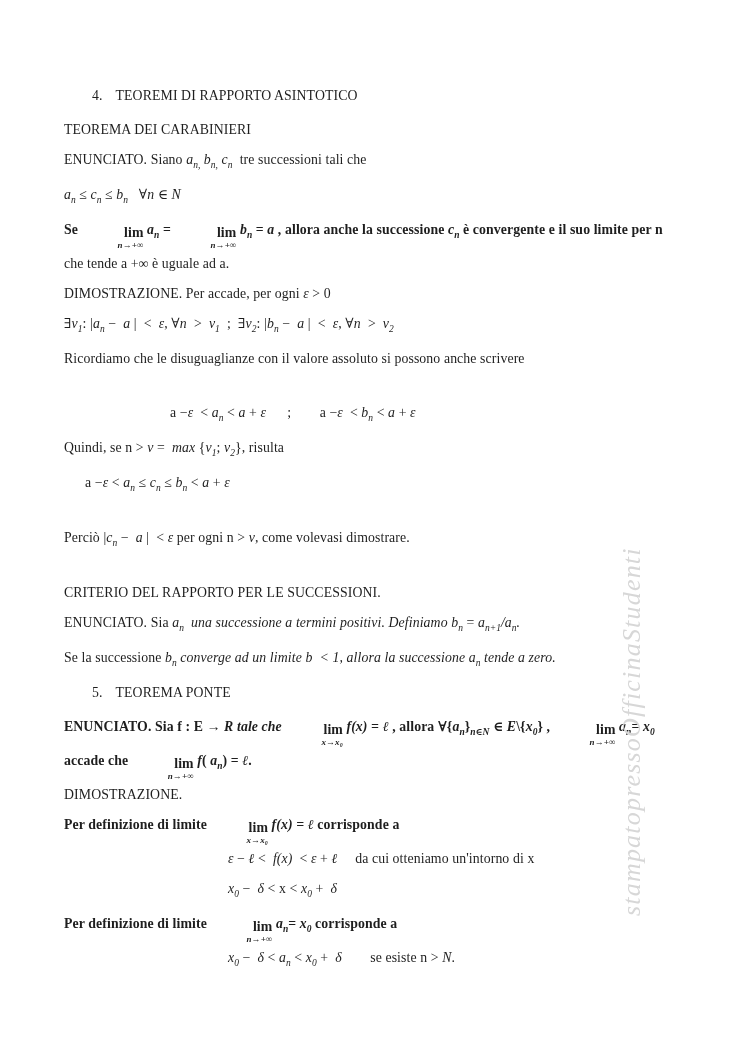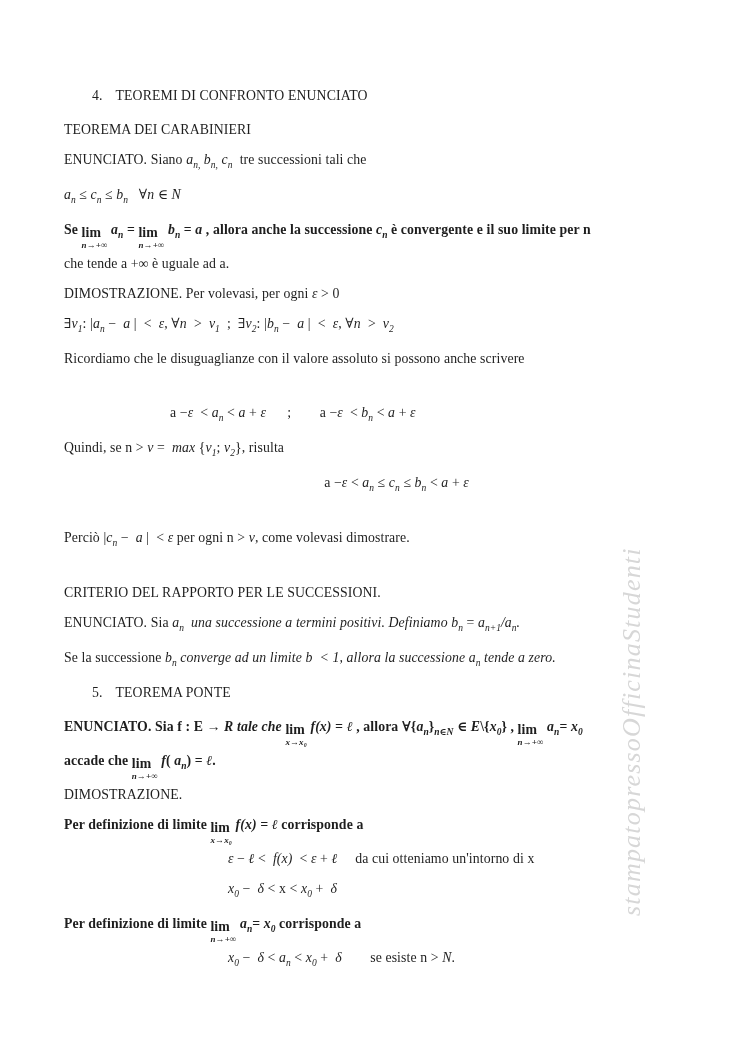--- a/index.html
+++ b/index.html
@@ -10,52 +10,53 @@
   }
   .page{position:relative;width:744px;height:1052px;overflow:hidden;background:#ffffff;}
   .content{padding:86px 36px 0 64px;}
   .blk{
     font-size:13.8px;line-height:20px;margin:0 0 10px 0;
     white-space:pre-wrap;letter-spacing:0.1px;
   }
   .heading{margin-bottom:14px;padding-left:28px;}
   .heading .num{display:inline-block;margin-right:13px;}
   .haslim{white-space:nowrap;margin-bottom:4px;font-weight:bold;}
-  .ind-small{padding-left:21px;text-align:center;}
+  .ind-small{padding-left:21px;}
   .ind-mid{padding-left:106px;margin-top:34px;}
   .ind-deep{padding-left:164px;}
   .gap-lg{margin-top:30px;}
   .gap-xl{}
   .i{font-style:italic;}
   .sub{font-size:9.5px;font-style:italic;vertical-align:-4px;letter-spacing:0;}
   .lim{
-    display:inline-block;text-align:left;vertical-align:-14px;
+    display:inline-block;text-align:right;vertical-align:-14px;
     white-space:nowrap;
+    margin-left:36px;
   }
   .lim .l{display:block;line-height:15px;font-size:13.8px;}
   .lim .u{display:block;line-height:10px;font-size:9px;font-style:italic;}
   .watermark{
     position:absolute;left:617px;top:916px;
     transform:rotate(-90deg);transform-origin:0 0;
     font-size:26px;font-style:italic;letter-spacing:1.2px;
     white-space:nowrap;
   }
 </style>
 </head>
 <body style="background: rgb(255, 255, 255); color: rgb(30, 30, 30);">
 
 <div class="page">
   <div class="content">
-      <div class="blk heading"><span class="num">4.</span><span>TEOREMI DI CONFRONTO ENUNCIATO</span></div>
+      <div class="blk heading"><span class="num">4.</span><span>TEOREMI DI RAPPORTO ASINTOTICO</span></div>
       <div class="blk"><span>TEOREMA DEI CARABINIERI</span></div>
       <div class="blk"><span>ENUNCIATO. Siano </span><span class="i">a</span><span class="sub">n,</span><span> </span><span class="i">b</span><span class="sub">n,</span><span> </span><span class="i">c</span><span class="sub">n</span><span>  tre successioni tali che</span></div>
       <div class="blk"><span class="i">a</span><span class="sub">n</span><span> ≤ </span><span class="i">c</span><span class="sub">n</span><span> ≤ </span><span class="i">b</span><span class="sub">n</span><span>   ∀</span><span class="i">n</span><span> ∈ </span><span class="i">N</span></div>
       <div class="blk haslim"><span>Se </span><span class="lim"><span class="l">lim</span><span class="u">n→+∞</span></span><span> </span><span class="i">a</span><span class="sub">n</span><span> = </span><span class="lim"><span class="l">lim</span><span class="u">n→+∞</span></span><span> </span><span class="i">b</span><span class="sub">n</span><span> = </span><span class="i">a</span><span> , allora anche la successione </span><span class="i">c</span><span class="sub">n</span><span>  è convergente e il suo limite per n</span></div>
       <div class="blk"><span>che tende a +∞ è uguale ad a.</span></div>
-      <div class="blk"><span>DIMOSTRAZIONE. Per volevasi, per ogni </span><span class="i">ε</span><span> &gt; 0</span></div>
+      <div class="blk"><span>DIMOSTRAZIONE. Per accade, per ogni </span><span class="i">ε</span><span> &gt; 0</span></div>
       <div class="blk"><span>∃</span><span class="i">ν</span><span class="sub">1</span><span>: |</span><span class="i">a</span><span class="sub">n</span><span> −  </span><span class="i">a</span><span> |  &lt;  </span><span class="i">ε</span><span>, ∀</span><span class="i">n</span><span>  &gt;  </span><span class="i">ν</span><span class="sub">1</span><span>  ;  ∃</span><span class="i">ν</span><span class="sub">2</span><span>: |</span><span class="i">b</span><span class="sub">n</span><span> −  </span><span class="i">a</span><span> |  &lt;  </span><span class="i">ε</span><span>, ∀</span><span class="i">n</span><span>  &gt;  </span><span class="i">ν</span><span class="sub">2</span></div>
       <div class="blk"><span>Ricordiamo che le disuguaglianze con il valore assoluto si possono anche scrivere</span></div>
       <div class="blk ind-mid"><span>a −</span><span class="i">ε</span><span>  &lt; </span><span class="i">a</span><span class="sub">n</span><span> &lt; </span><span class="i">a</span><span> + </span><span class="i">ε</span><span>      ;        </span><span>a −</span><span class="i">ε</span><span>  &lt; </span><span class="i">b</span><span class="sub">n</span><span> &lt; </span><span class="i">a</span><span> + </span><span class="i">ε</span></div>
       <div class="blk"><span>Quindi, se n &gt; </span><span class="i">ν</span><span> =  </span><span class="i">max</span><span> {</span><span class="i">ν</span><span class="sub">1</span><span>; </span><span class="i">ν</span><span class="sub">2</span><span>}, risulta</span></div>
       <div class="blk ind-small"><span>a −</span><span class="i">ε</span><span> &lt; </span><span class="i">a</span><span class="sub">n</span><span> ≤ </span><span class="i">c</span><span class="sub">n</span><span> ≤ </span><span class="i">b</span><span class="sub">n</span><span> &lt; </span><span class="i">a</span><span> + </span><span class="i">ε</span></div>
       <div class="blk gap-lg"><span>Perciò |</span><span class="i">c</span><span class="sub">n</span><span> −  </span><span class="i">a</span><span> |  &lt; </span><span class="i">ε</span><span> per ogni n &gt; </span><span class="i">ν</span><span>, come volevasi dimostrare.</span></div>
       <div class="blk gap-lg"><span>CRITERIO DEL RAPPORTO PER LE SUCCESSIONI.</span></div>
       <div class="blk"><span>ENUNCIATO. Sia </span><span class="i">a</span><span class="sub">n</span><span>  </span><span class="i">una successione a termini positivi. Definiamo </span><span class="i">b</span><span class="sub">n</span><span> = </span><span class="i">a</span><span class="sub">n+1</span><span class="i">/</span><span class="i">a</span><span class="sub">n</span><span class="i">.</span></div>
       <div class="blk"><span>Se la successione </span><span class="i">b</span><span class="sub">n</span><span> </span><span class="i">converge ad un limite b  &lt; 1, allora la successione </span><span class="i">a</span><span class="sub">n</span><span> </span><span class="i">tende a zero.</span></div>
       <div class="blk heading gap-xl"><span class="num">5.</span><span>TEOREMA PONTE</span></div>

